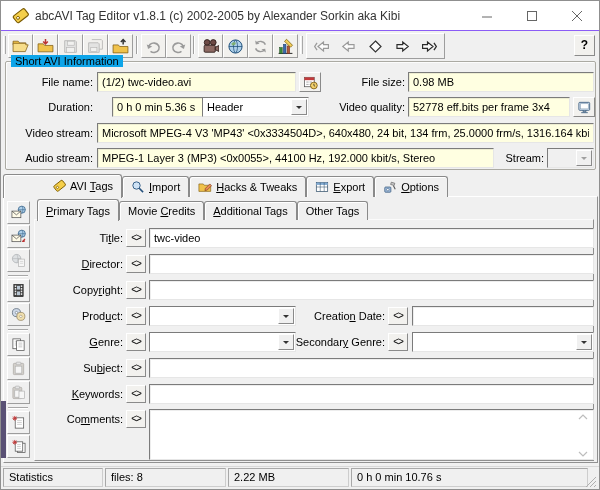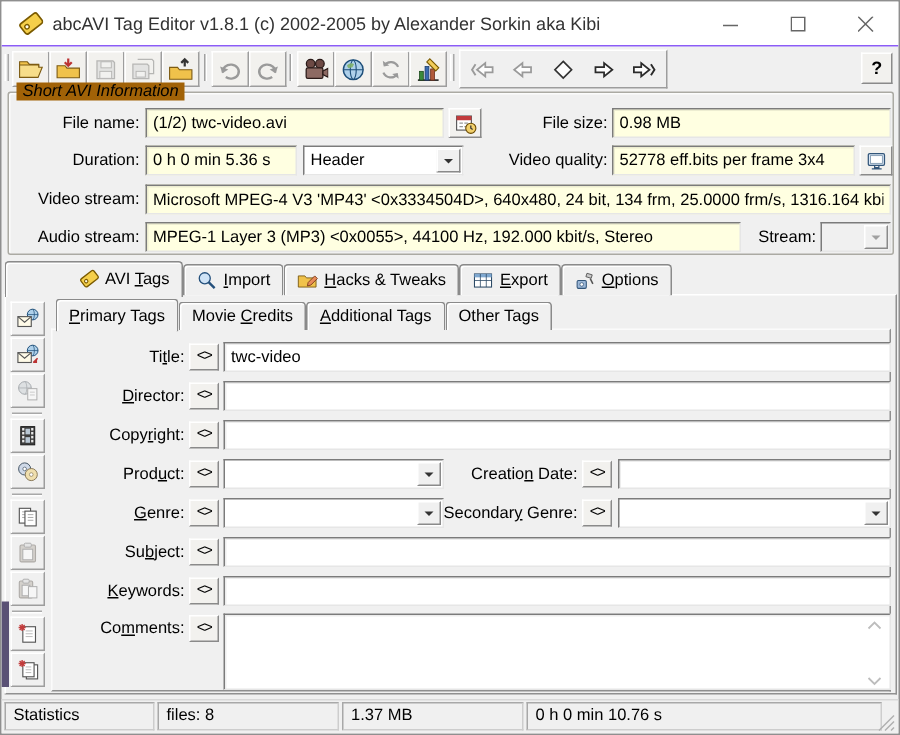--- a/index.html
+++ b/index.html
@@ -24,21 +24,21 @@
   .helpbtn { position:absolute; left:573px; top:34px; width:21px; height:21px; background:#f2f1ee; border:1px solid; border-color:#ffffff #8a8a8a #8a8a8a #ffffff; font-weight:bold; font-size:12px; text-align:center; line-height:19px; }
   .ic { width:17px; height:17px; display:block; }
   .ic15 { width:15px; height:15px; display:block; }
   .ic13 { width:14px; height:14px; display:block; }
   .dis { opacity:.42; filter:grayscale(.8); }
   .gray { color:#9a9a9a; }
   .dark { color:#2b2b2b; }
 
   
   .groupbox { position:absolute; left:4px; top:60px; width:591px; height:109px; border:1px solid #abaaa3; border-radius:2px; box-shadow:1px 1px 0 rgba(255,255,255,.8) inset; }
-  .legend { position:absolute; left:10px; top:54px; padding:0 4px; background:#a16207;font-style:italic; }
+  .legend { position:absolute; left:10px; top:54px; padding:0 4px; background:#0ea5e9; }
 
   .lbl { position:absolute; height:20px; line-height:20px; text-align:right; white-space:nowrap; }
   .field { position:absolute; height:20px; background:#fff; border:1px solid; border-color:#7b7b7b #e6e6e6 #e6e6e6 #7b7b7b; box-shadow:inset 1px 1px 0 rgba(0,0,0,.07); font:11px "Liberation Sans","DejaVu Sans",sans-serif; padding:2px 4px; line-height:14px; white-space:nowrap; overflow:hidden; }
   .yellow { background:#ffffe1; }
   input.field { outline:none; }
   textarea.field { outline:none; resize:none; white-space:pre-wrap; }
   .combo { position:absolute; height:20px; background:#fff; border:1px solid; border-color:#7b7b7b #e6e6e6 #e6e6e6 #7b7b7b; }
   .combo-text { position:absolute; left:4px; top:2px; line-height:14px; }
   .combo-arrow { position:absolute; right:1px; top:1px; bottom:1px; width:16px; background:#f0f0f0; border:1px solid; border-color:#fff #8a8a8a #8a8a8a #fff; display:flex; align-items:center; justify-content:center; }
   .tri { width:0; height:0; border:3.5px solid transparent; border-top-color:#333; margin-top:4px; }
@@ -383,21 +383,21 @@
   <input class="field yellow" style="left: 96px; top: 71px; width: 199px;" value="(1/2) twc-video.avi">
   <div class="sqbtn" style="left:298px;top:71px">
       <svg class="ic15">
         <use href="#i-calclock"></use>
       </svg>
     </div>
   <div class="lbl" style="left:320px;top:71px;width:84px">File size:</div>
   <input class="field yellow" style="left: 407px; top: 71px; width: 186px;" value="0.98 MB">
 
   <div class="lbl" style="left:6px;top:96px;width:86px">Duration:</div>
-  <input class="field yellow" style="left: 96px; top: 96px; width: 101px;" value="0 h 0 min 5.36 s">
+  <input class="field yellow" style="left: 111px; top: 96px; width: 101px;" value="0 h 0 min 5.36 s">
   <div class="combo" style="left:201px;top:96px;width:107px">
     <span class="combo-text">Header</span>
     <span class="combo-arrow">
         <span class="tri"></span>
       </span>
   </div>
   <div class="lbl" style="left:300px;top:96px;width:104px">Video quality:</div>
   <input class="field yellow" style="left: 407px; top: 96px; width: 162px;" value="52778 eff.bits per frame 3x4">
   <div class="sqbtn" style="left:572px;top:96px">
       <svg class="ic15">
@@ -580,19 +580,19 @@
   <svg class="scroll-chev" style="top:412px">
       <path d="M2 6l4-4 4 4" stroke="#bdbdbd" fill="none" stroke-width="1.2"></path>
     </svg>
   <svg class="scroll-chev" style="top:449px">
       <path d="M2 2l4 4 4-4" stroke="#bdbdbd" fill="none" stroke-width="1.2"></path>
     </svg>
 
   <div class="statusbar"></div>
   <div class="spanel" style="left:2px;width:100px">Statistics</div>
   <div class="spanel" style="left:104px;width:121px">files: 8</div>
-  <div class="spanel" style="left:227px;width:121px">1.37 MB</div>
+  <div class="spanel" style="left:227px;width:121px">2.22 MB</div>
   <div class="spanel" style="left:350px;width:237px">0 h 0 min 10.76 s</div>
   <svg class="grip" width="12" height="12">
     <path d="M11 1L1 11M11 5L5 11M11 9L9 11" stroke="#b0b0b0" fill="none"></path>
   </svg>
 
 </div>
 
 </body></html>

